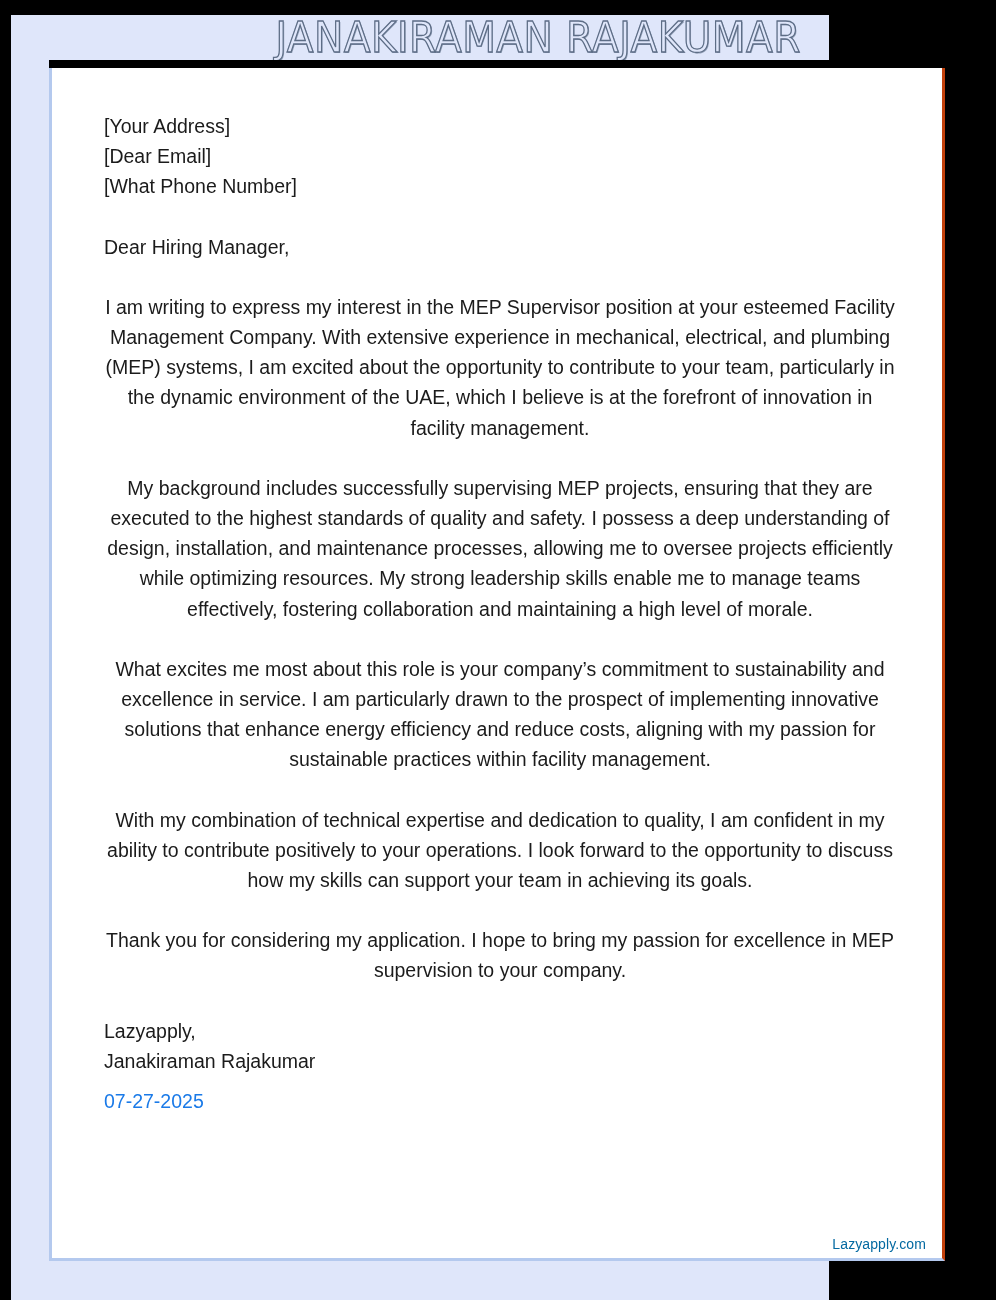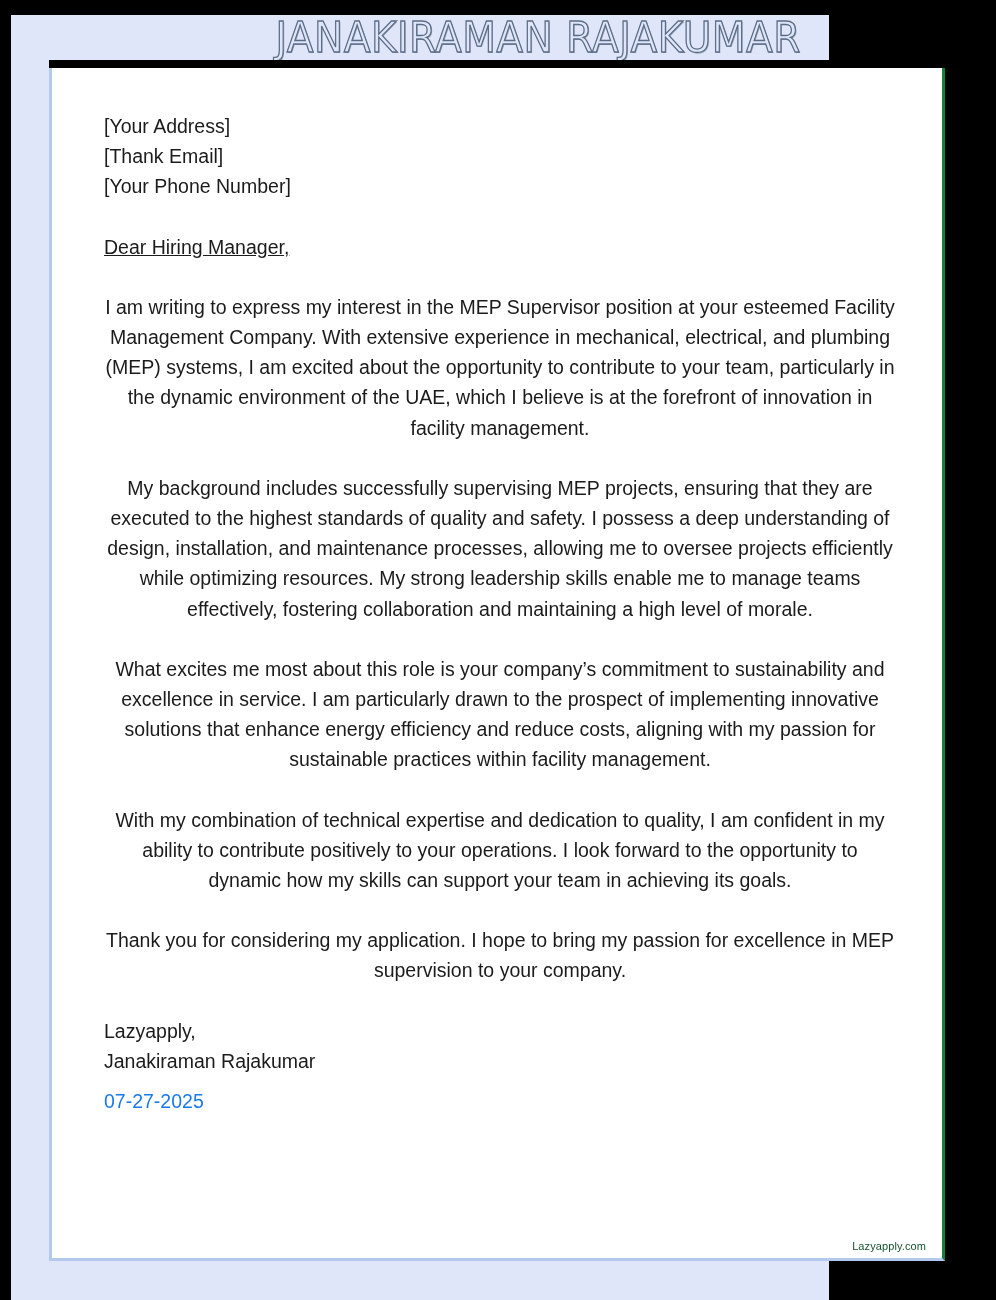--- a/index.html
+++ b/index.html
@@ -74,21 +74,21 @@
 
   
   .sheet {
     position: absolute;
     left: 38px;
     top: 53px;
     width: 896px;
     height: 1193px;
     background: #ffffff;
     border-left: 3px solid #b4c9ee;
-    border-right: 3px solid #15803d;
+    border-right: 3px solid #c2410c;
     border-bottom: 3px solid #b4c9ee;
     box-sizing: border-box;
   }
 
   .letter-body {
     position: absolute;
     left: 52px;
     top: 43px;
     right: 46px;
     font-size: 19.5px;
@@ -100,21 +100,20 @@
   .contact-block {
     margin: 0 0 30px 0;
   }
   .contact-line {
     display: block;
     white-space: nowrap;
   }
 
   .salutation {
     margin: 0 0 30px 0;
-    text-decoration: underline;
   }
 
   .para {
     margin: 0 0 30px 0;
     text-align: center;
   }
 
   .closing-block {
     margin: 0 0 8px 0;
   }
@@ -125,22 +124,22 @@
   .sign-date {
     color: #1a7ae8;
     display: block;
     margin-top: 10px;
   }
 
   .footer-mark {
     position: absolute;
     right: 16px;
     bottom: 6px;
-    font-size: 11px;
-    color: #14532d;
+    font-size: 14px;
+    color: #0369a1;
     letter-spacing: 0.1px;
     text-align: center;
   }
 </style>
 </head>
 <body>
 
 <div class="page-frame">
   <div class="page-bg">
 
@@ -149,33 +148,33 @@
     </div>
 
     <div class="title-rule"></div>
 
     <div class="sheet">
 
       <div class="letter-body">
 
         <div class="contact-block">
           <span class="contact-line">[Your Address]</span>
-          <span class="contact-line">[Thank Email]</span>
-          <span class="contact-line">[Your Phone Number]</span>
+          <span class="contact-line">[Dear Email]</span>
+          <span class="contact-line">[What Phone Number]</span>
         </div>
 
         <p class="salutation">Dear Hiring Manager,</p>
 
         <p class="para">I am writing to express my interest in the MEP Supervisor position at your esteemed Facility Management Company. With extensive experience in mechanical, electrical, and plumbing (MEP) systems, I am excited about the opportunity to contribute to your team, particularly in the dynamic environment of the UAE, which I believe is at the forefront of innovation in facility management.</p>
 
         <p class="para">My background includes successfully supervising MEP projects, ensuring that they are executed to the highest standards of quality and safety. I possess a deep understanding of design, installation, and maintenance processes, allowing me to oversee projects efficiently while optimizing resources. My strong leadership skills enable me to manage teams effectively, fostering collaboration and maintaining a high level of morale.</p>
 
         <p class="para">What excites me most about this role is your company’s commitment to sustainability and excellence in service. I am particularly drawn to the prospect of implementing innovative solutions that enhance energy efficiency and reduce costs, aligning with my passion for sustainable practices within facility management.</p>
 
-        <p class="para">With my combination of technical expertise and dedication to quality, I am confident in my ability to contribute positively to your operations. I look forward to the opportunity to dynamic how my skills can support your team in achieving its goals.</p>
+        <p class="para">With my combination of technical expertise and dedication to quality, I am confident in my ability to contribute positively to your operations. I look forward to the opportunity to discuss how my skills can support your team in achieving its goals.</p>
 
         <p class="para">Thank you for considering my application. I hope to bring my passion for excellence in MEP supervision to your company.</p>
 
         <div class="closing-block">
           <span class="closing-line">Lazyapply,</span>
           <span class="closing-line">Janakiraman Rajakumar</span>
           <span class="sign-date">07-27-2025</span>
         </div>
 
       </div>

